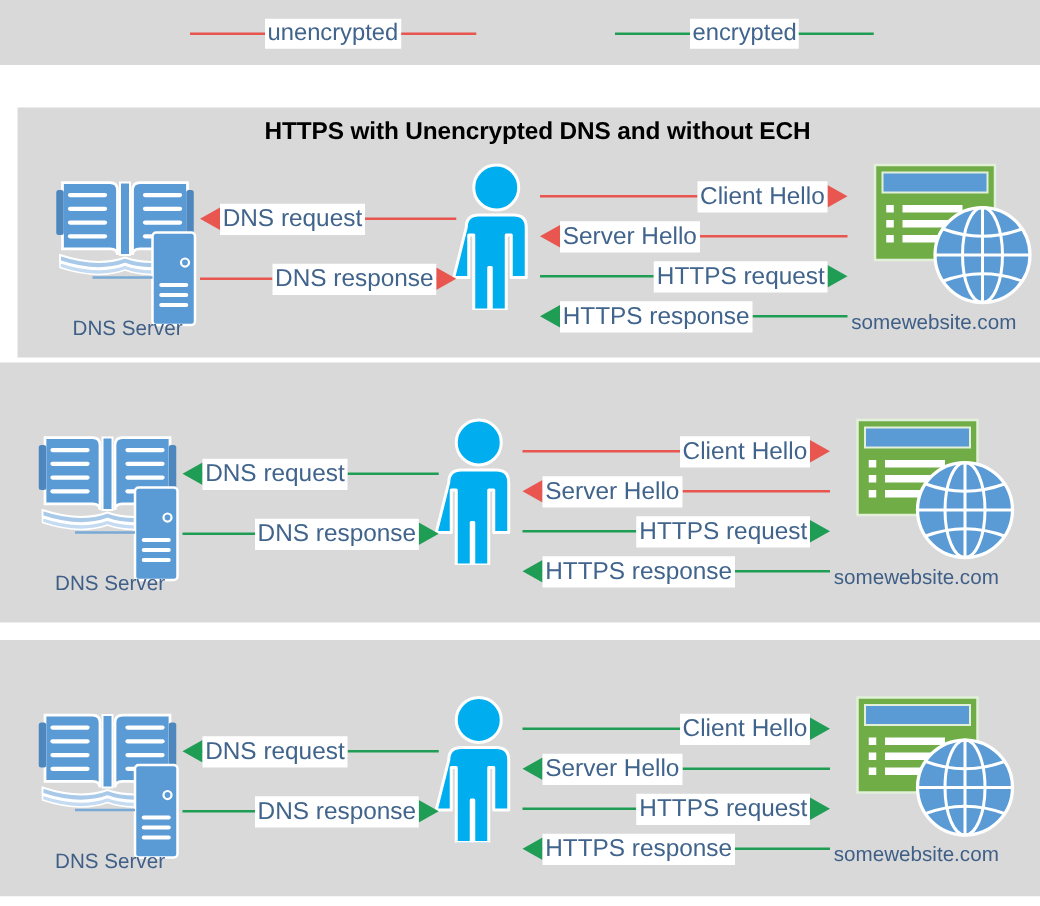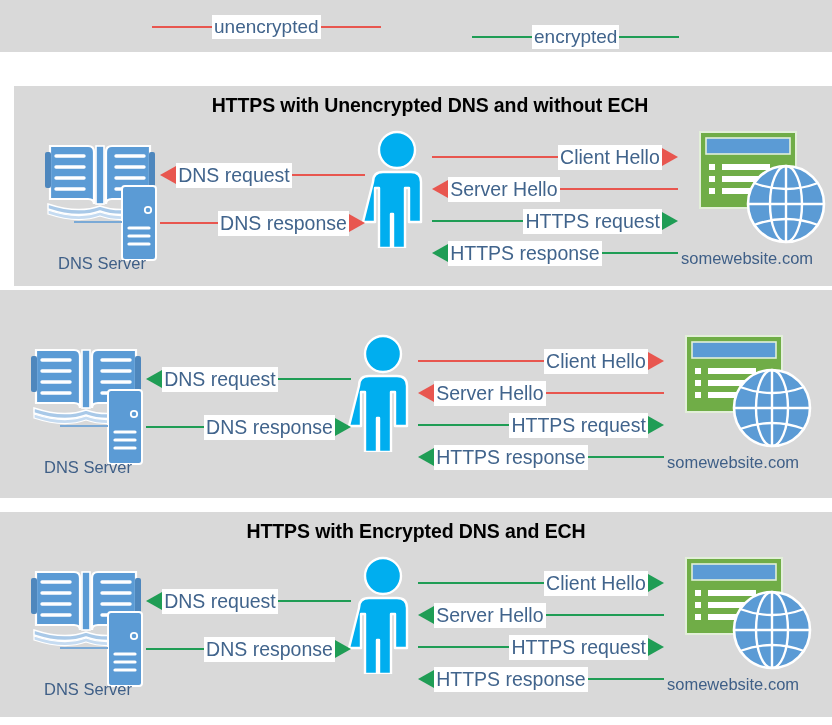--- a/index.html
+++ b/index.html
@@ -18,21 +18,21 @@
   #panel-2{top:512px;height:205px;}
 
   
   .legend-item{position:absolute;top:14px;height:26px;display:flex;align-items:center;}
   .legend-item .lrule{height:0;border-top:2px solid;width:60px;}
   .legend-item .lbl{
     background:#ffffff;color:#41648c;font-size:19px;line-height:24px;
     padding:0 2px;white-space:nowrap;
   }
   #legend-unencrypted{left:152px;text-align:right;}
-  #legend-encrypted{left:472px;margin-top:10px;}
+  #legend-encrypted{left:492px;}
 
   
   .ptitle{
     position:absolute;left:0;width:832px;text-align:center;
     font-size:19.5px;font-weight:bold;color:#000000;letter-spacing:-0.1px;
   }
 
   
   .flowrow{position:absolute;height:26px;display:flex;align-items:center;}
   .flowrow .rule{height:0;border-top:2px solid;}
@@ -275,21 +275,20 @@
           <span class="arrow right" style="border-left-color:#1f9d55;"></span>
         </div>
         <div class="flowrow" style="left:418px;width:246px;top:154px;">
           <span class="arrow left" style="border-right-color:#1f9d55;"></span>
           <span class="rule" style="width:18px;border-top-color:#1f9d55;"></span>
           <span class="txt">HTTPS response</span>
           <span class="rule" style="width:9999px;border-top-color:#1f9d55;"></span>
         </div>
       </div>
       <div class="band panel" id="panel-2" style="top:512px;height:205px;position:absolute;">
-        <div class="ptitle" style="top:8px;">HTTPS with Encrypted DNS and ECH</div>
         <div class="dns-icon" style="left:26px;top:44px;">
   <svg viewBox="0 0 120 120" width="120" height="120">
 
     <g>
       <path d="M10 16 h38 q6 0 6 6 v52 q0 -5 -6 -5 h-38 z" fill="#5b9bd5" stroke="#ffffff" stroke-width="2.2"></path>
       <path d="M110 16 h-38 q-6 0 -6 6 v52 q0 -5 6 -5 h38 z" fill="#5b9bd5" stroke="#ffffff" stroke-width="2.2"></path>
       <rect x="56" y="16" width="8" height="58" fill="#5b9bd5" stroke="#ffffff" stroke-width="1.6"></rect>
       <rect x="5" y="22" width="6" height="36" rx="2" fill="#4e87bd"></rect>
       <rect x="109" y="22" width="6" height="36" rx="2" fill="#4e87bd"></rect>
       <g fill="none" stroke="#ffffff" stroke-width="3.4" stroke-linecap="round">

